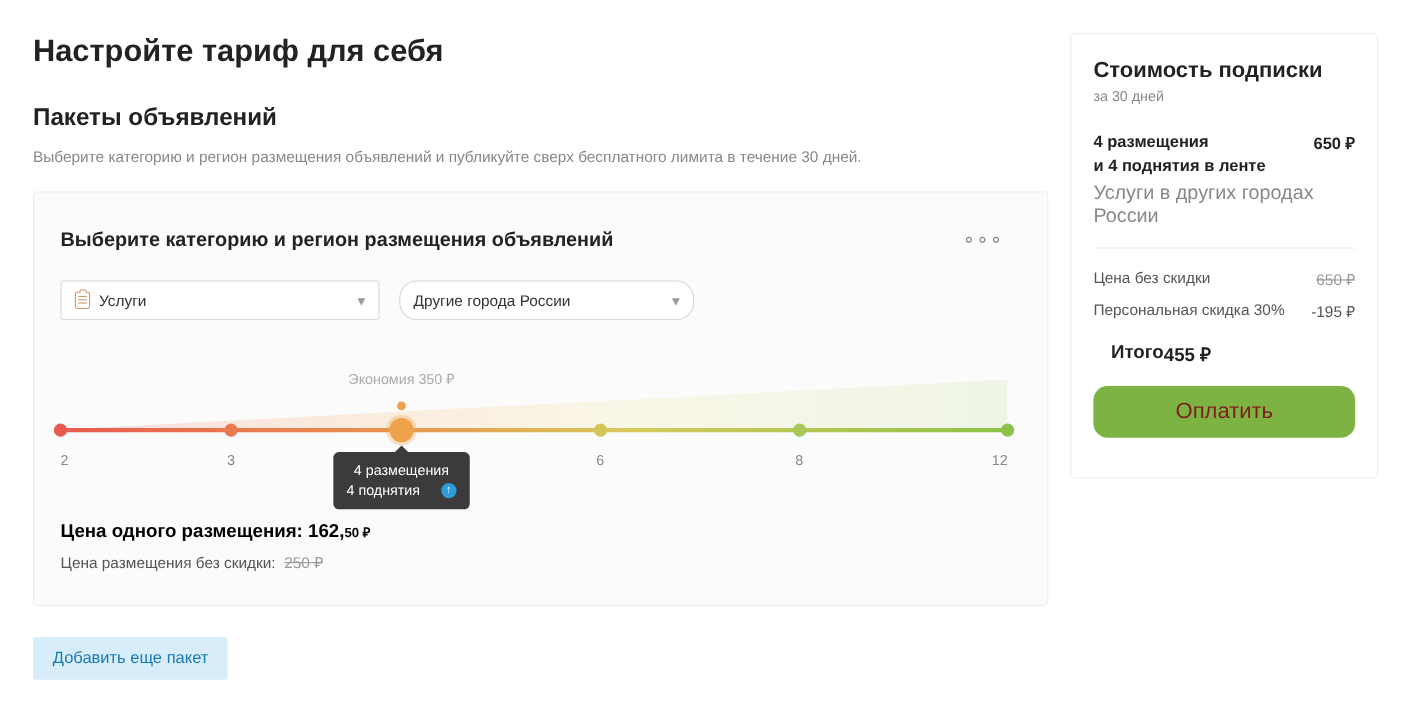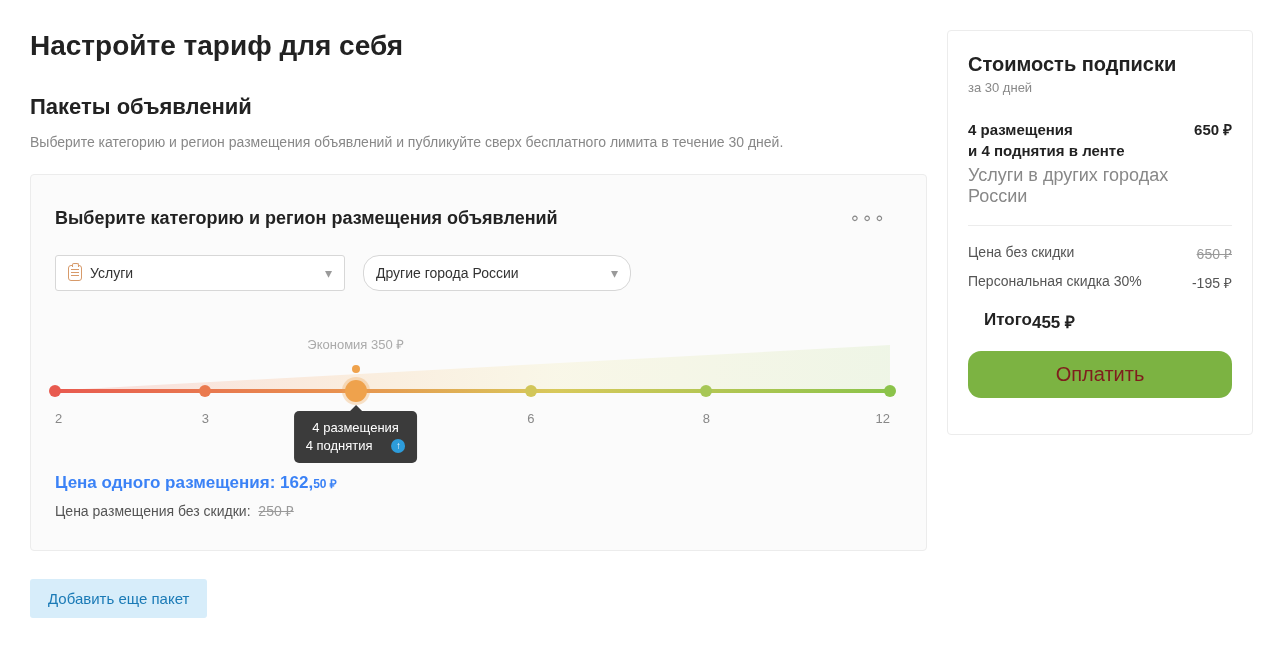--- a/index.html
+++ b/index.html
@@ -15,21 +15,21 @@
     }
     .container {
       display: flex;
       gap: 20px;
       max-width: 1223px;
     }
     .main-col {
       flex: 1;
     }
     .side-col {
-      width: 306px;
+      width: 280px;
     }
     h1 {
       font-size: 28px;
       font-weight: bold;
       color: #222;
       margin-bottom: 32px;
     }
     h2 {
       font-size: 22px;
       font-weight: bold;
@@ -227,21 +227,21 @@
       display: inline-flex;
       align-items: center;
       justify-content: center;
       color: #fff;
       font-size: 10px;
       line-height: 1;
     }
     .price-line {
       font-size: 17px;
       font-weight: bold;
-      color: #3b82f6;
+      color: #000000;
       margin-top: 10px;
       margin-bottom: 8px;
     }
     .price-sub {
       font-size: 12px;
       vertical-align: baseline;
     }
     .price-line2 {
       font-size: 14px;
       color: #555;

